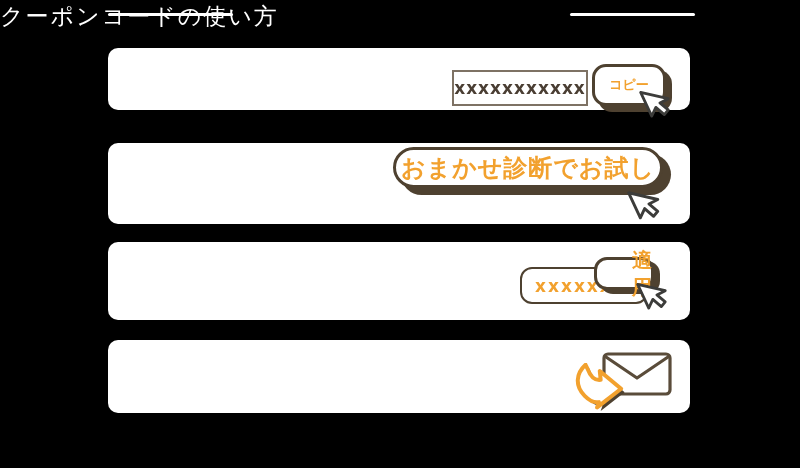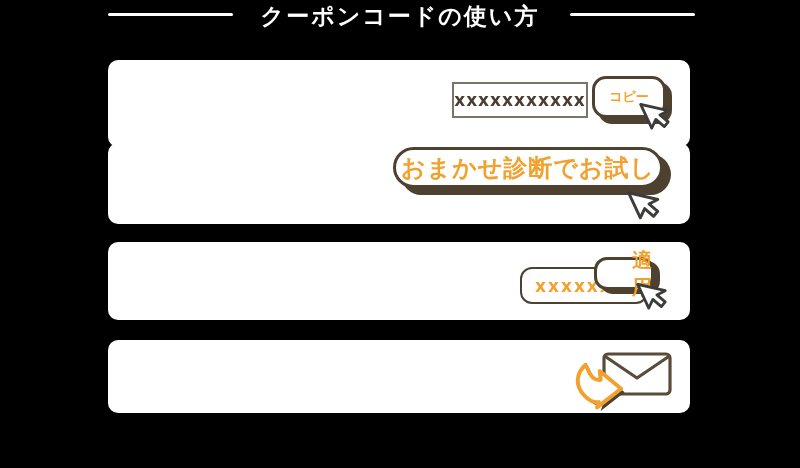--- a/index.html
+++ b/index.html
@@ -3,32 +3,32 @@
 <meta charset="utf-8">
 <style>
   html,body{margin:0;padding:0;background:#000;}
   .stage{
     position:relative;width:800px;height:468px;margin:0;
     background:var(--background,#000);
     font-family:"DejaVu Sans",sans-serif;overflow:hidden;
   }
   
   .title{
-    position:absolute;left:0;top:1px;width:100%;margin:0;text-align:center;
-    color:var(--title_text,#fff);font-size:23px;font-weight:bold;letter-spacing:2px;
+    position:absolute;left:0;top:1px;width:100%;margin:0;text-align:left;
+    color:var(--title_text,#fff);font-size:23px;font-weight:normal;letter-spacing:2px;
   }
   .hline{position:absolute;top:13px;height:3px;background:var(--title_text,#fff);border-radius:2px;}
   .hline.left{left:108px;width:125px;}
   .hline.right{left:570px;width:125px;}
   
   .step{
     position:absolute;left:108px;width:582px;
     background:var(--card,#fff);border-radius:10px;
   }
-  .step1{top:60px;height:87px;}
+  .step1{top:48px;height:62px;}
   .step2{top:143px;height:81px;}
   .step3{top:242px;height:78px;}
   .step4{top:340px;height:73px;}
   
   .code-input{
     position:absolute;box-sizing:border-box;background:var(--card,#fff);
     display:flex;align-items:center;
   }
   .code-input.square{
     left:344px;top:22px;width:136px;height:36px;

